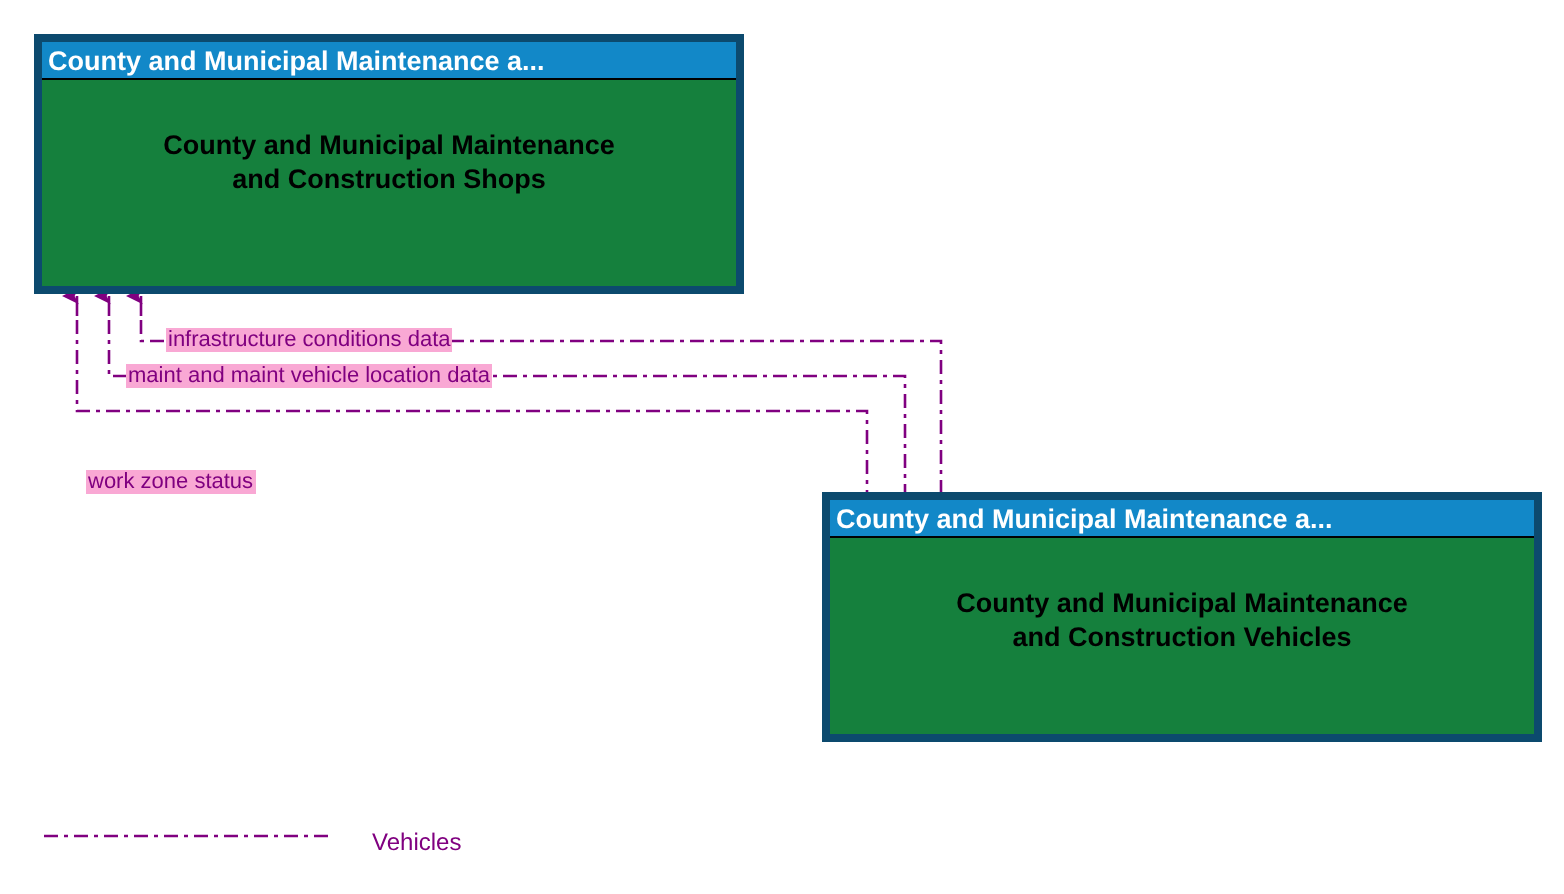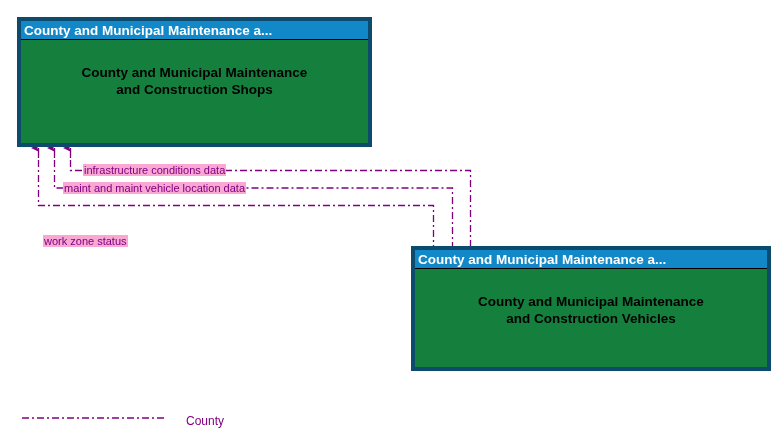--- a/index.html
+++ b/index.html
@@ -153,16 +153,16 @@
   </div>
 
   <div class="flow-label" id="flow-label-0">infrastructure conditions data</div>
   <div class="flow-label" id="flow-label-1">maint and maint vehicle location data</div>
   <div class="flow-label" id="flow-label-2">work zone status</div>
 
   <div id="legend">
     <svg id="legend-swatch" viewBox="0 0 152 16">
       <path d="M4 8 L148 8" fill="none" stroke="#800080" stroke-width="1.3" stroke-dasharray="7,3,2,3"></path>
     </svg>
-    <div id="legend-label">County</div>
+    <div id="legend-label">Vehicles</div>
   </div>
 
 </div>
 
 </body></html>

